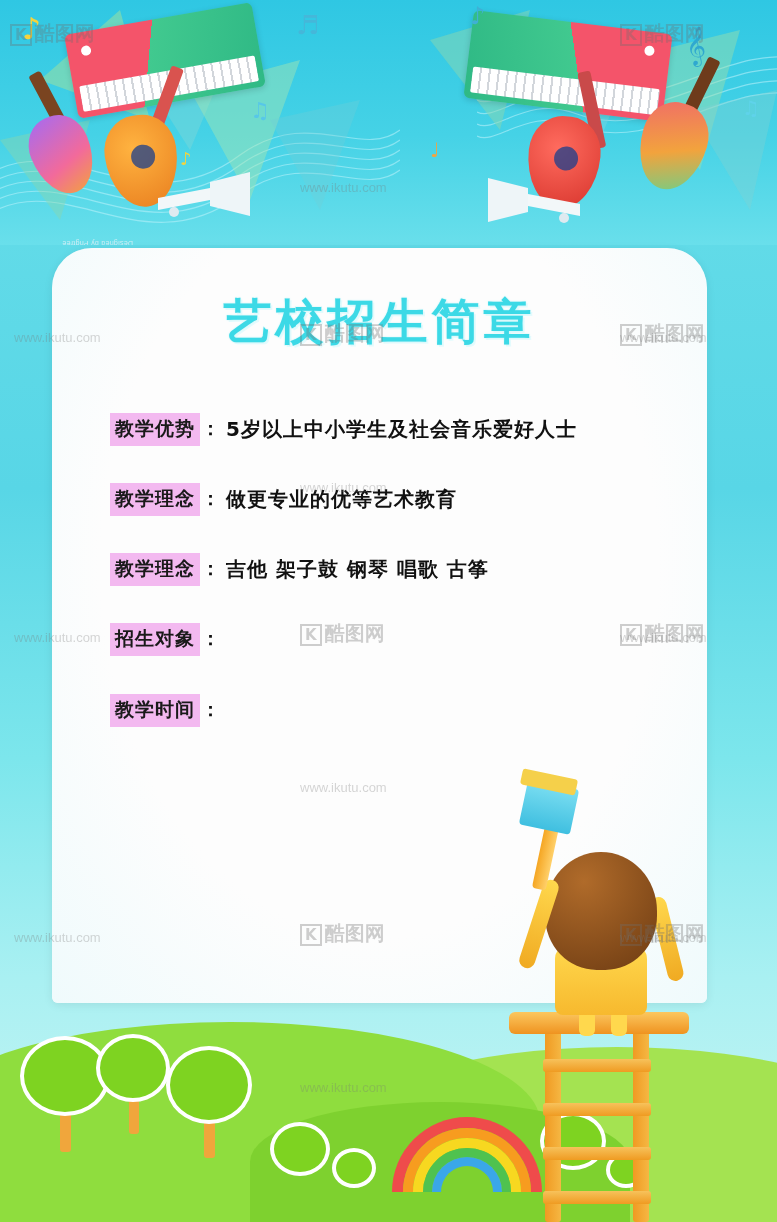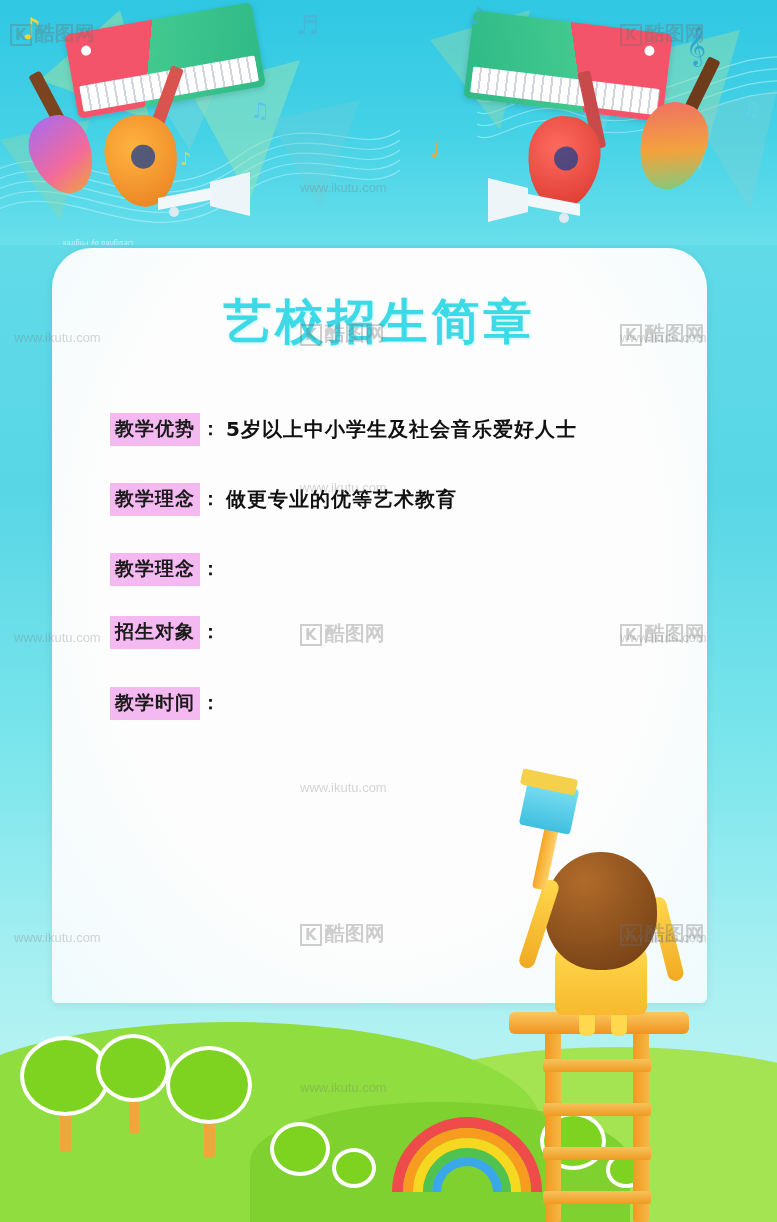--- a/index.html
+++ b/index.html
@@ -464,20 +464,21 @@
 
       <div class="row">
         <span class="label">教学理念</span>
         <span class="colon">：</span>
         <span class="value">做更专业的优等艺术教育</span>
       </div>
 
       <div class="row">
         <span class="label">教学理念</span>
         <span class="colon">：</span>
+        <span class="value">吉他 架子鼓 钢琴 唱歌 古筝</span>
       </div>
 
       <div class="row">
         <span class="label">招生对象</span>
         <span class="colon">：</span>
       </div>
 
       <div class="row time">
         <span class="label">教学时间</span>
         <span class="colon">：</span>

